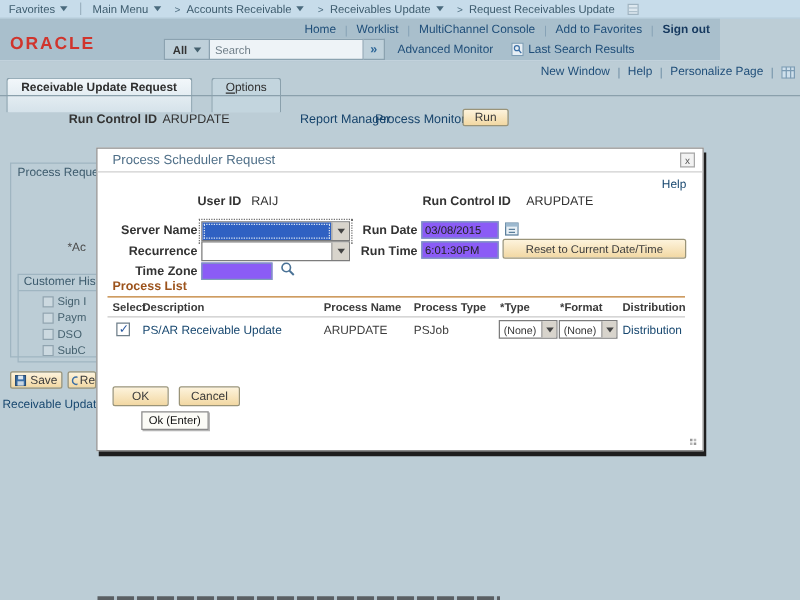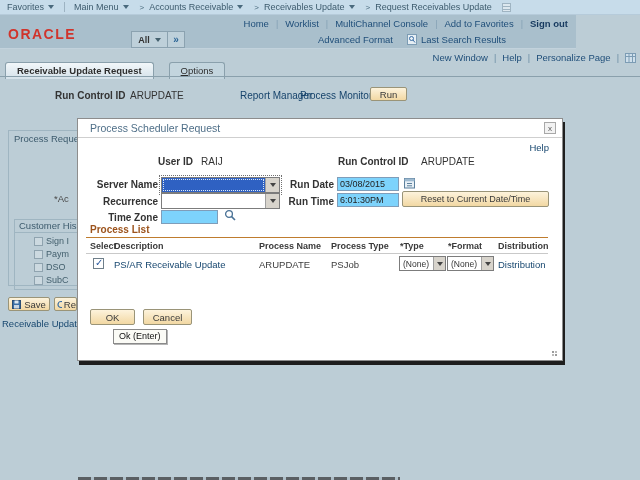--- a/index.html
+++ b/index.html
@@ -43,21 +43,21 @@
   .adv-row .gap { width:14px; }
   .adv-row svg { margin-right:4px; }
 
   
   .page-links { position:absolute; top:52px; right:4px; display:flex; align-items:center; font-size:9.5px; }
   .page-links a { color:#1f4e79; text-decoration:none; }
   .page-links .pipe { margin:0 6px; color:#6b8ca3; }
 
   
   .tabs { position:absolute; top:62px; left:5px; display:flex; align-items:flex-end; }
-  .tab { border:1px solid #8aa0ac; border-bottom:none; border-radius:3px 3px 0 0; padding:2px 11px 3px;
+  .tab { border:1px solid #8aa0ac; border-bottom:none; border-radius:3px 3px 0 0; padding:2px 11px 14px;
          font-size:9.5px; color:#2e2e2e; }
   .tab.active { background:linear-gradient(#f2f7fa,#d5e2ea); font-weight:bold; }
   .tab.inactive { background:#c3d5de; margin-left:15px; }
   .tab.inactive span { display:inline-block; }
   .tab.inactive span::first-letter { text-decoration:underline; }
   .tab-line { position:absolute; top:76px; left:0; width:640px; height:1px; background:#8aa0ac; }
 
   
   .lbl-b { font-weight:bold; font-size:10px; color:#333; position:absolute; }
   .txt { font-size:10px; color:#333; position:absolute; }
@@ -86,21 +86,21 @@
   .flabel { position:absolute; width:80px; text-align:right; font-weight:bold; font-size:10px; color:#333; }
   .flabel2 { position:absolute; width:76px; text-align:right; font-weight:bold; font-size:10px; color:#333; }
   .sel { position:absolute; height:16px; border:1px solid #7c7c7c; background:#fff; display:flex; }
   .sel-val { flex:1; font-size:9px; color:#333; padding:2px 0 0 3px; overflow:hidden; }
   .sel-arrow { width:14px; background:#d8d4cc; border-left:1px solid #a0a0a0; display:flex;
                align-items:center; justify-content:center; }
   .sel-arrow i { width:0; height:0; border-left:3px solid transparent; border-right:3px solid transparent;
                  border-top:4px solid #444; }
   .sel-focus { outline:1px dotted #707070; outline-offset:1px; }
   .sel-focus .sel-val { background:#2f61c2; outline:1px dotted #dce8f4; outline-offset:-2px; }
-  .m-input { position:absolute; height:14px; border:1px solid #7f9db9; background:#7dd3fc; font-size:9px;
+  .m-input { position:absolute; height:14px; border:1px solid #7f9db9; background:#8b5cf6; font-size:9px;
              color:#222; padding:0 2px; font-family:"Liberation Sans",sans-serif; }
   .pl-title { position:absolute; font-size:10px; font-weight:bold; color:#9c531c; }
   .pl-line { position:absolute; height:1px; background:#bf7c2e; }
   .pl-colline { position:absolute; height:1px; background:#c9c9c9; }
   .col-h { position:absolute; font-size:9px; font-weight:bold; color:#3a3a3a; white-space:nowrap; }
   .cell { position:absolute; font-size:9.5px; color:#3c3c3c; white-space:nowrap; }
   .row-cb { position:absolute; width:11px; height:11px; border:1px solid #6f7f8a; background:#fff; }
   .row-cb::after { content:"\2713"; position:absolute; left:1px; top:-2px; font-size:10px; color:#2b5aa0; }
   .tooltip { position:absolute; border:1px solid #8a8a8a; background:#fbfbf6; font-size:9px; color:#111;
              padding:1px 5px 2px; box-shadow:1px 1px 0 #b5b5b5; }
@@ -154,24 +154,25 @@
       <span class="pipe">|</span>
       <a href="#">Add to Favorites</a>
       <span class="pipe">|</span>
       <a href="#" class="signout">Sign out</a>
     </span>
     <span class="search-bar">
       <span class="scope">
         <span>All</span>
         <i class="caret"></i>
       </span>
+      <input class="search-input" readonly="" placeholder="Search" style="">
       <span class="go-btn">»</span>
     </span>
     <span class="adv-row">
-      <a href="#">Advanced Format</a>
+      <a href="#">Advanced Monitor</a>
       <span class="gap"></span>
       <svg width="10" height="11">
         <rect x="0.5" y="0.5" width="9" height="10" fill="#e6eef4" stroke="#7c9cb4"></rect>
         <circle cx="4.5" cy="4.5" r="2" fill="none" stroke="#3a6ea5"></circle>
         <line x1="6" y1="6" x2="8" y2="8.5" stroke="#3a6ea5"></line>
       </svg>
       <a href="#">Last Search Results</a>
     </span>
   </div>
 

